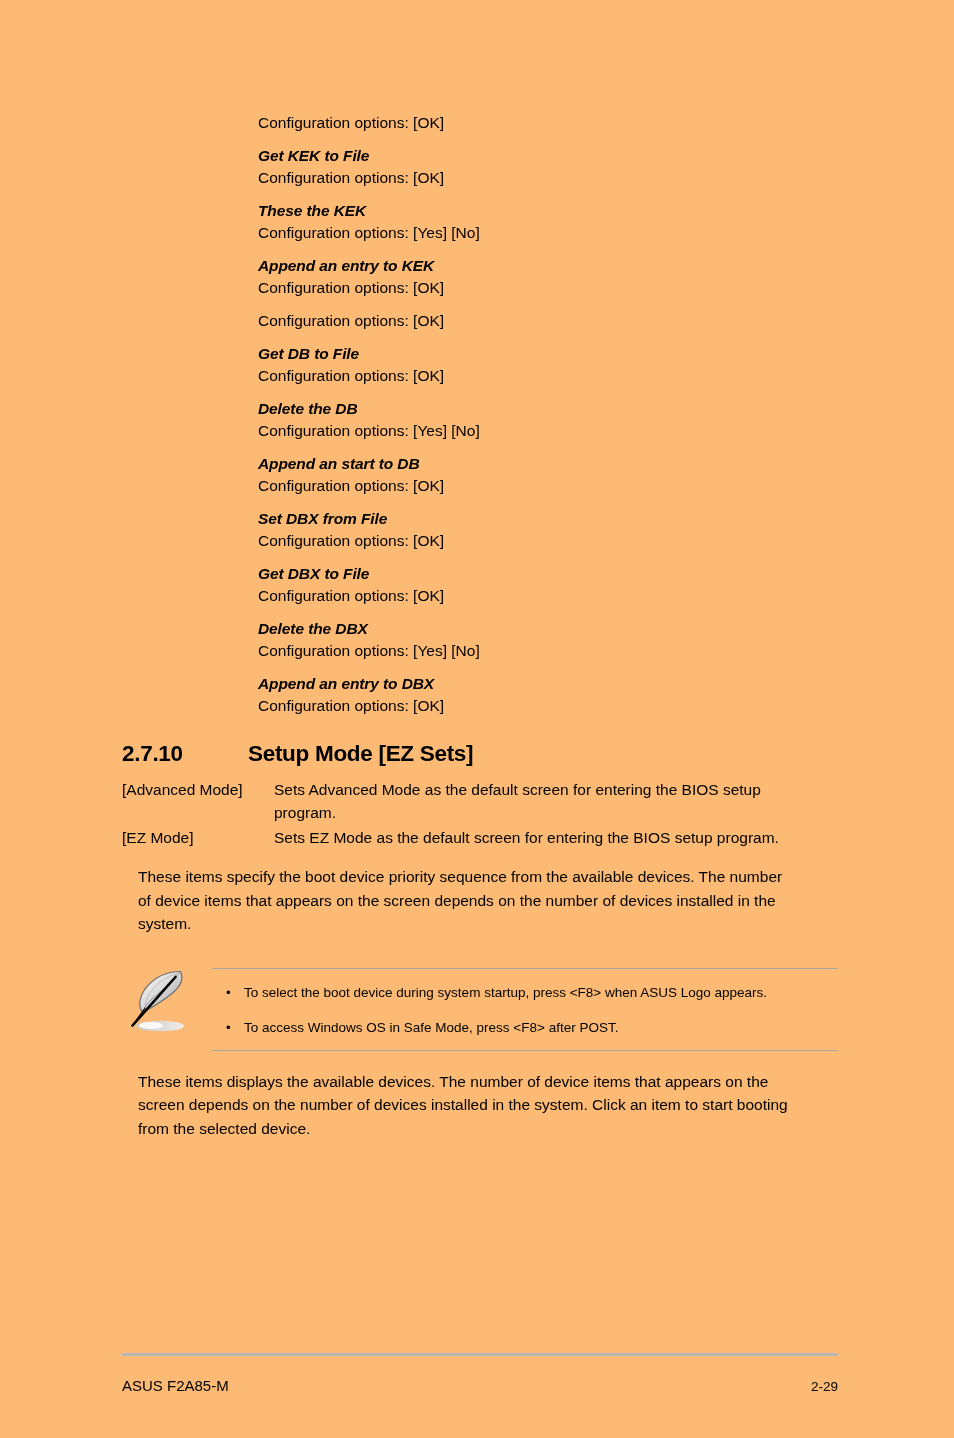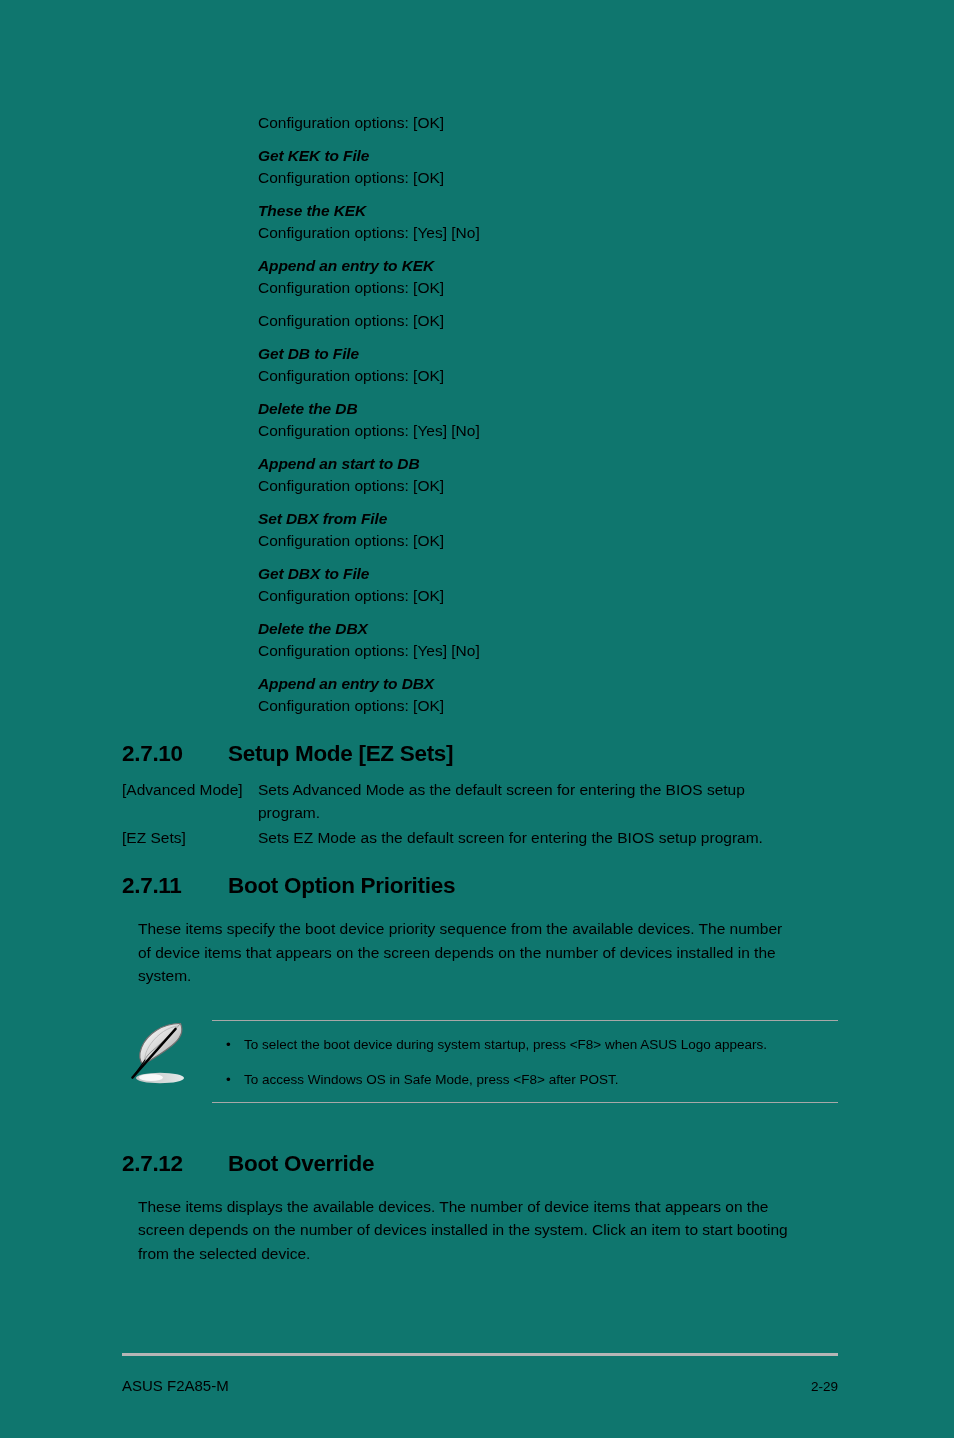--- a/index.html
+++ b/index.html
@@ -11,21 +11,21 @@
   body {
     font-family: "Liberation Sans", sans-serif;
     color: #000000;
     -webkit-font-smoothing: antialiased;
   }
   .page {
     position: relative;
     width: 954px;
     height: 1438px;
     margin: 0 auto;
-    background: #0f766e;
+    background: #fdba74;
     overflow: hidden;
   }
 
   
   .content {
     position: absolute;
     left: 122px;
     top: 112px;
     width: 716px;
   }
@@ -63,20 +63,21 @@
 
   
   .section-head {
     display: flex;
     align-items: baseline;
     font-weight: bold;
     font-size: 22.5px;
     line-height: 30px;
     margin: 0 0 9px 0;
     letter-spacing: -0.3px;
+    gap: 20px;
   }
   .sec-num {
     width: 106px;
     flex: 0 0 106px;
   }
   .sec-title {
     flex: 1 1 auto;
   }
   .head-gap-top {
     margin-top: 22px;
@@ -90,20 +91,21 @@
     line-height: 23px;
     margin: 0 0 2px 0;
   }
   .def-term {
     flex: 0 0 136px;
     width: 136px;
   }
   .def-desc {
     flex: 1 1 auto;
     padding-right: 28px;
+    margin-left: 16px;
   }
 
   
   .body-para {
     font-size: 15.5px;
     line-height: 23.5px;
     margin: 16px;
     padding-right: 28px;
   }
 
@@ -231,28 +233,24 @@
     <div class="section-head head-gap-top">
       <span class="sec-num">2.7.10</span>
       <span class="sec-title">Setup Mode [EZ Sets]</span>
     </div>
 
     <div class="def-row">
       <span class="def-term">[Advanced Mode]</span>
       <span class="def-desc">Sets Advanced Mode as the default screen for entering the BIOS setup program.</span>
     </div>
     <div class="def-row">
-      <span class="def-term">[EZ Sets]</span>
+      <span class="def-term">[EZ Mode]</span>
       <span class="def-desc">Sets EZ Mode as the default screen for entering the BIOS setup program.</span>
     </div>
 
-    <div class="section-head head-gap-top">
-      <span class="sec-num">2.7.11</span>
-      <span class="sec-title">Boot Option Priorities</span>
-    </div>
     <p class="body-para">These items specify the boot device priority sequence from the available devices. The number of device items that appears on the screen depends on the number of devices installed in the system.</p>
 
     <div class="note-box">
       <span class="note-icon">
         <svg viewBox="0 0 86 86" width="86" height="86" xmlns="http://www.w3.org/2000/svg">
           <defs>
             <linearGradient id="featherGrad" x1="0" y1="0" x2="1" y2="1">
               <stop offset="0%" stop-color="#ffffff"></stop>
               <stop offset="45%" stop-color="#dcdcdc"></stop>
               <stop offset="100%" stop-color="#9a9a9a"></stop>
@@ -281,24 +279,20 @@
           <span class="note-bullet">•</span>
           <span class="note-text">To select the boot device during system startup, press &lt;F8&gt; when ASUS Logo appears.</span>
         </div>
         <div class="note-item">
           <span class="note-bullet">•</span>
           <span class="note-text">To access Windows OS in Safe Mode, press &lt;F8&gt; after POST.</span>
         </div>
       </div>
     </div>
 
-    <div class="section-head" style="margin-top:43px;">
-      <span class="sec-num">2.7.12</span>
-      <span class="sec-title">Boot Override</span>
-    </div>
     <p class="body-para">These items displays the available devices. The number of device items that appears on the screen depends on the number of devices installed in the system. Click an item to start booting from the selected device.</p>
 
   </div>
 
   <div class="footer">
     <div class="footer-rule"></div>
     <div class="footer-row">
       <span class="footer-left">ASUS F2A85-M</span>
       <span class="footer-right">2-29</span>
     </div>

